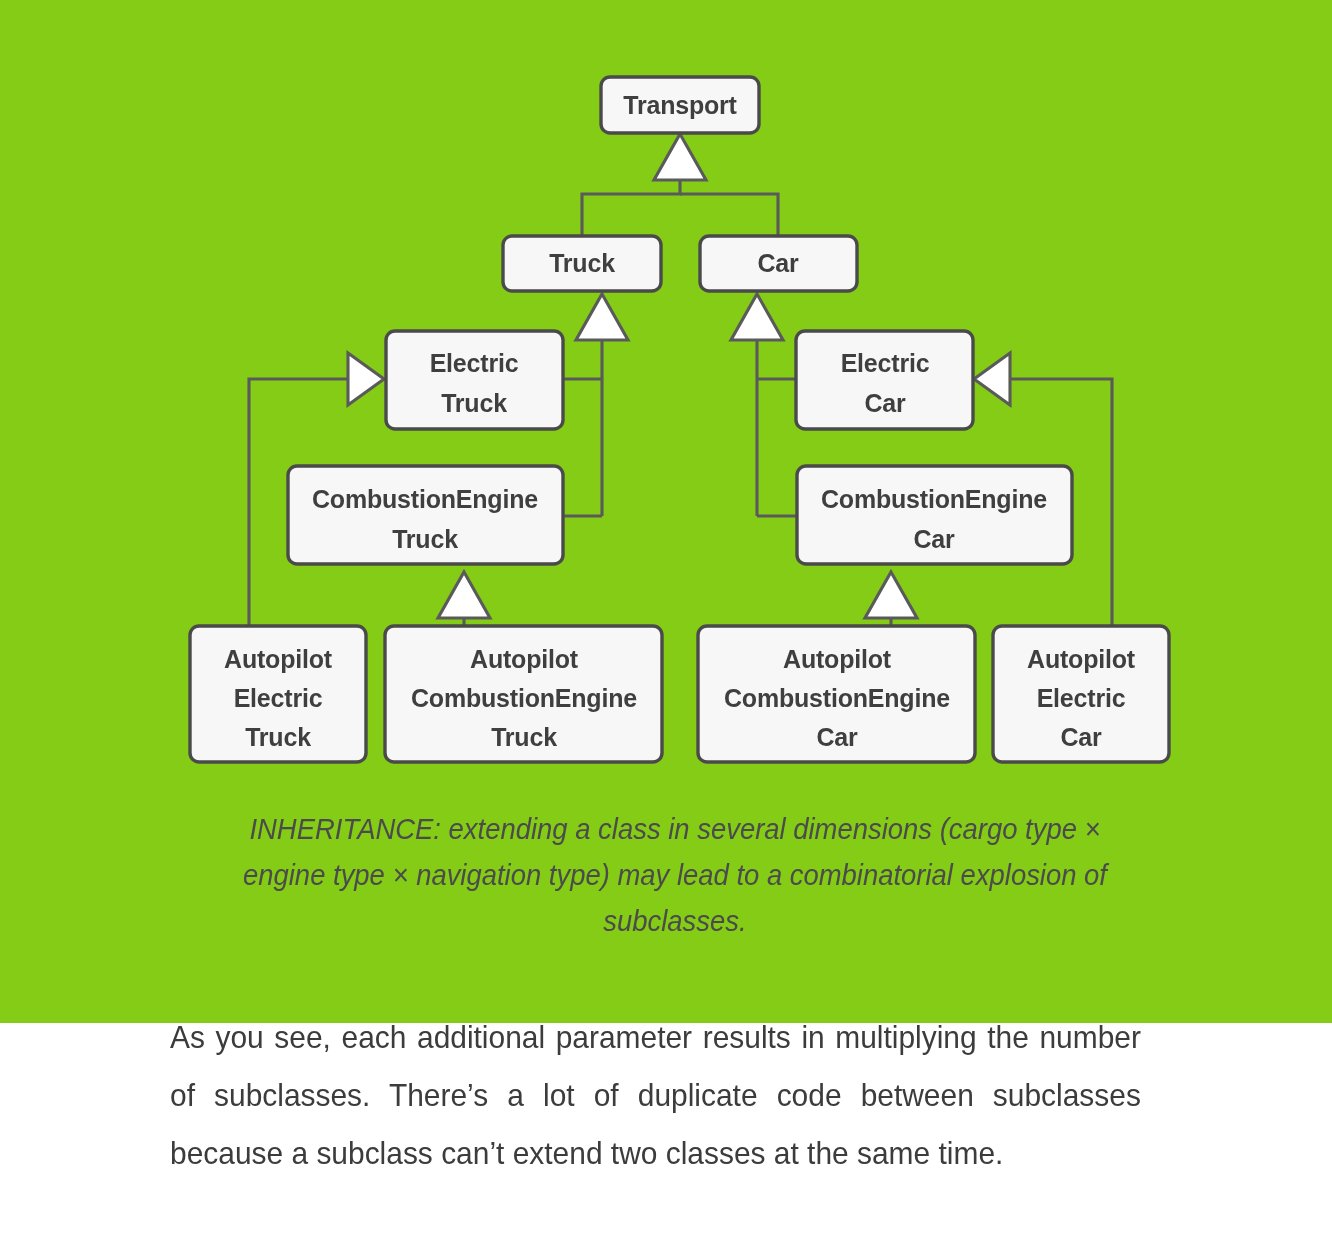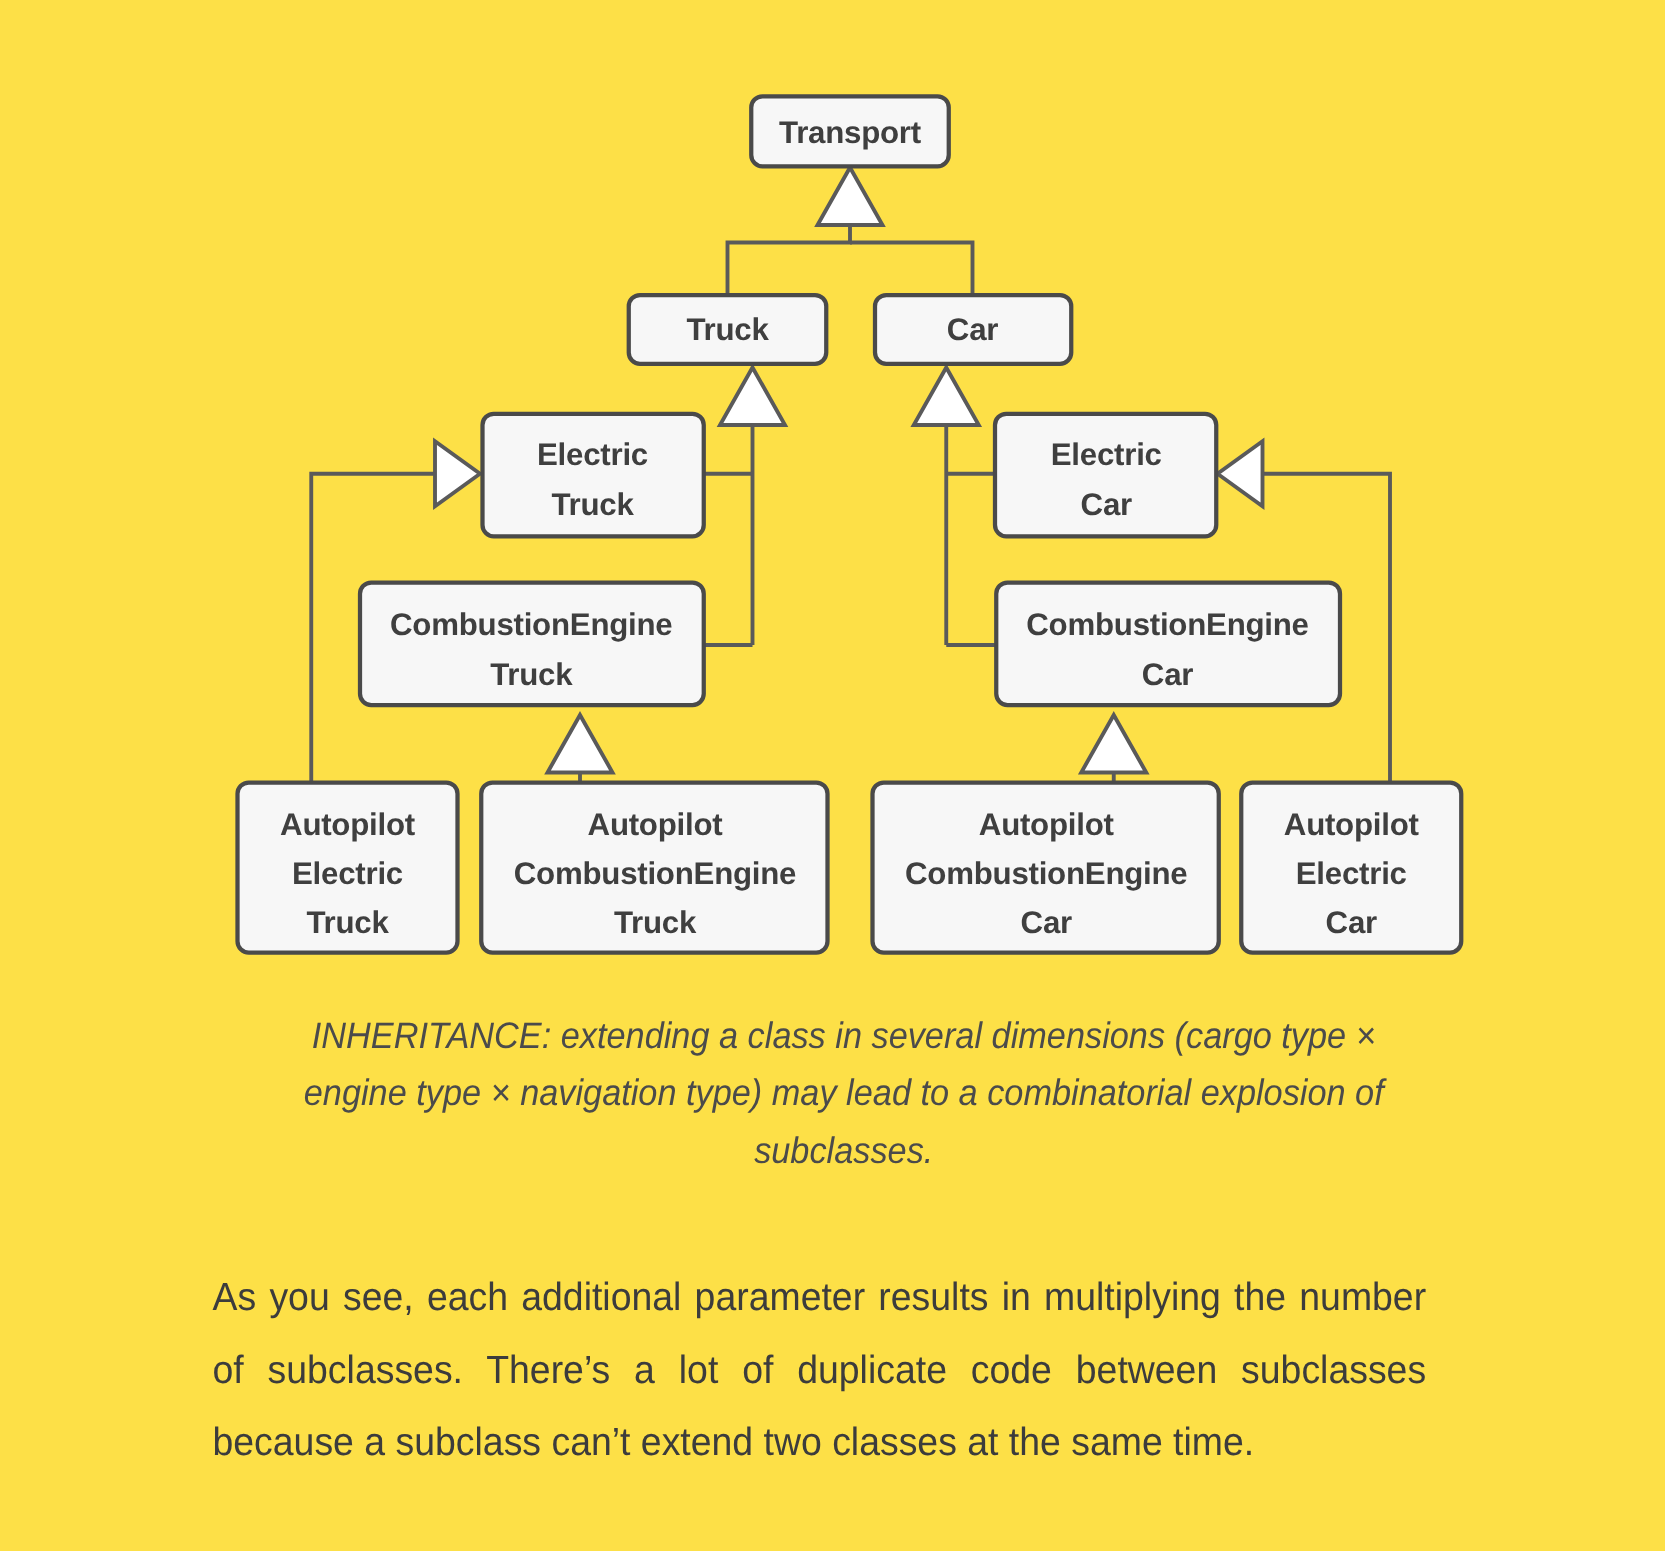--- a/index.html
+++ b/index.html
@@ -10,22 +10,22 @@
   body {
     width: 1332px;
     height: 1241px;
     position: relative;
     font-family: "Liberation Sans", sans-serif;
     overflow: hidden;
   }
   #page {
     position: relative;
     width: 1332px;
-    height: 1241px;
-    background: #fde047;
+    height: 1023px;
+    background: #84cc16;
   }
   #diagram-wrap {
     position: absolute;
     left: 0;
     top: 0;
     width: 1332px;
     height: 800px;
   }
   svg#uml {
     display: block;

